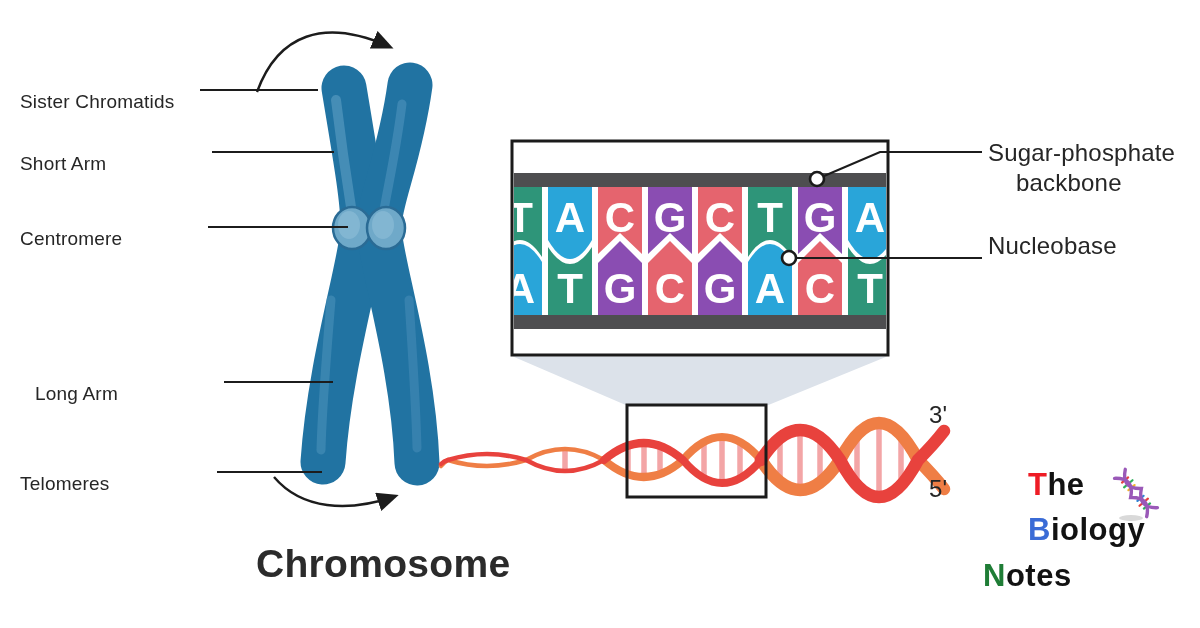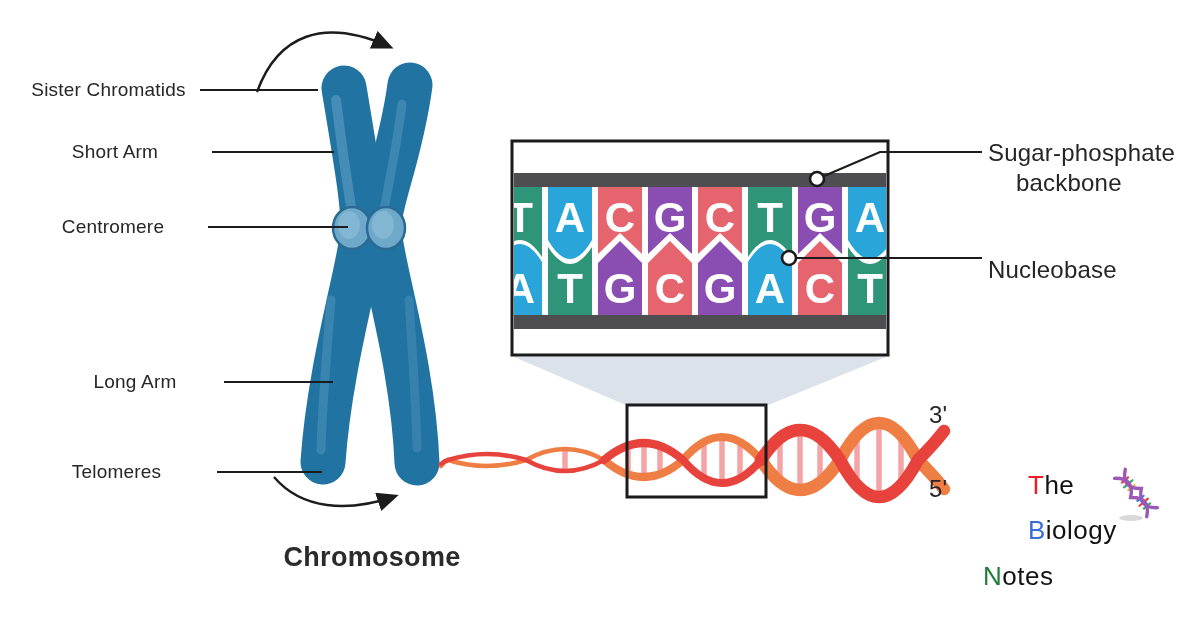--- a/index.html
+++ b/index.html
@@ -5,28 +5,28 @@
   html,body{margin:0;padding:0;background:#fff;}
   .stage{
     position:relative;width:1200px;height:628px;background:#ffffff;
     overflow:hidden;font-family:"Liberation Sans",sans-serif;
   }
   .stage svg.canvas{position:absolute;left:0;top:0;}
   .lbl{
     position:absolute;font-size:19px;color:#262626;line-height:22px;
     letter-spacing:.2px;white-space:nowrap;
   }
-  .lbl.ra{text-align:center;}
+  .lbl.ra{text-align:left;margin-top:12px;}
   .lbl.r20{font-size:24px;line-height:24px;}
   .title{
-    position:absolute;font-weight:bold;font-size:27px;color:#2b2b2b;
+    position:absolute;font-weight:bold;font-size:39px;color:#2b2b2b;
     text-align:center;letter-spacing:.3px;
   }
   .logo-line{
-    position:absolute;font-weight:normal;font-size:26px;color:#121212;
+    position:absolute;font-weight:bold;font-size:31px;color:#121212;
     letter-spacing:.5px;white-space:nowrap;line-height:34px;
   }
 </style>
 </head>
 <body>
 
 <div class="stage">
 
   <svg class="canvas" width="1200" height="628" viewBox="0 0 1200 628">
     <defs>
@@ -157,21 +157,21 @@
   </svg>
 
   <div class="lbl ra" style="left:20px;top:79px;width:177px">Sister Chromatids</div>
   <div class="lbl ra" style="left:20px;top:141px;width:190px">Short Arm</div>
   <div class="lbl ra" style="left:20px;top:216px;width:186px">Centromere</div>
   <div class="lbl ra" style="left:35px;top:371px;width:200px">Long Arm</div>
   <div class="lbl ra" style="left:20px;top:461px;width:193px">Telomeres</div>
 
   <div class="lbl r20" style="left:988px;top:141px">Sugar-phosphate</div>
   <div class="lbl r20" style="left:1016px;top:171px">backbone</div>
-  <div class="lbl r20" style="left:988px;top:258px">Nucleobase</div>
+  <div class="lbl r20" style="left:988px;top:234px">Nucleobase</div>
 
   <div class="lbl r20" style="left:929px;top:403px">3'</div>
   <div class="lbl r20" style="left:929px;top:477px">5'</div>
 
   <div class="title" style="left:256px;top:542px;width:232px">Chromosome</div>
 
   <div class="logo-line" style="left:1028px;top:468px">
     <span class="logo-initial" style="color: rgb(238, 28, 37);">T</span><span>he</span>
   </div>
   <div class="logo-line" style="left:1028px;top:513px">

